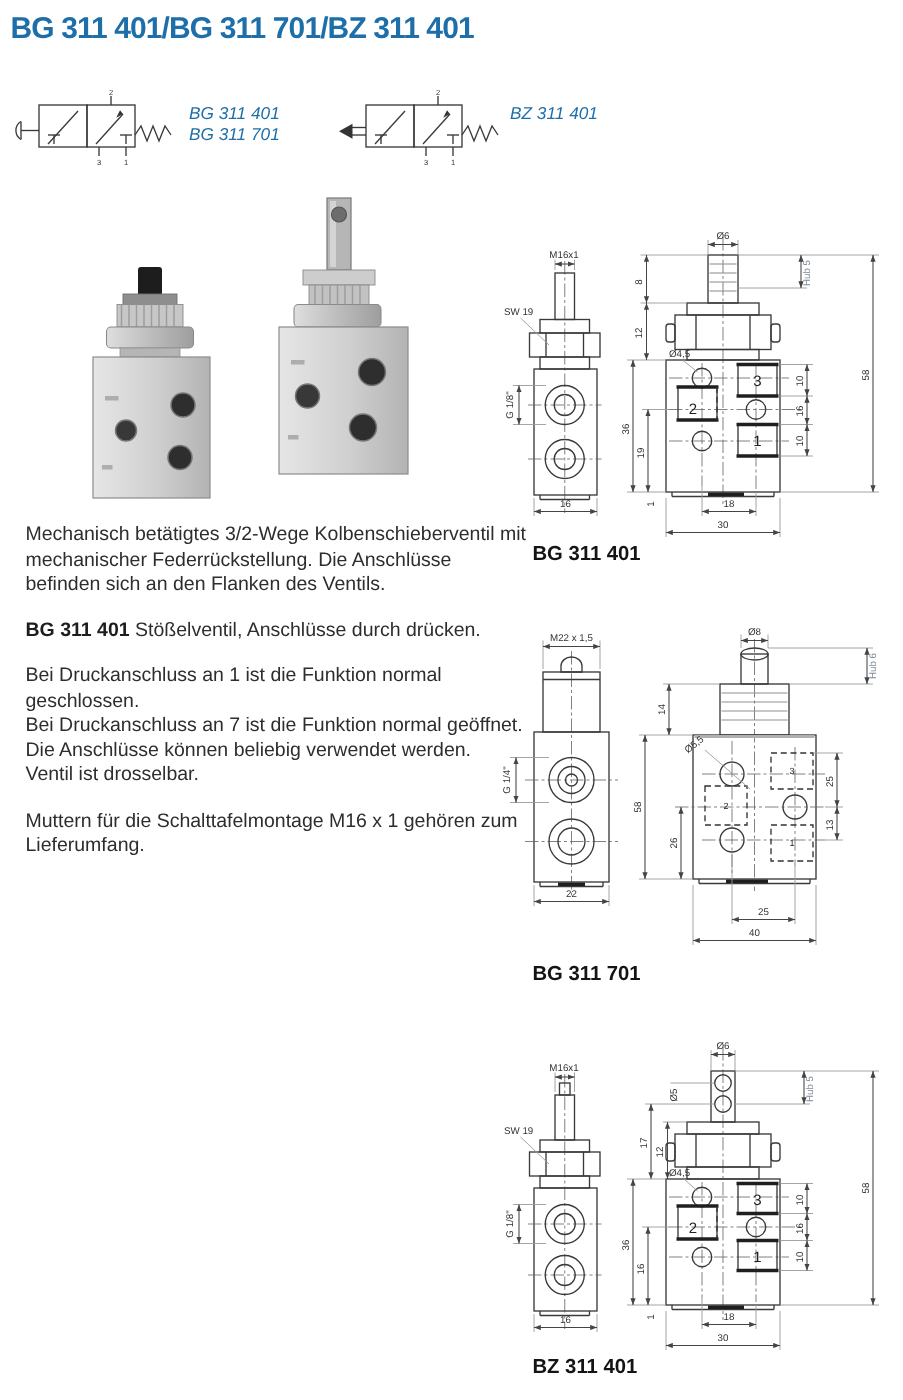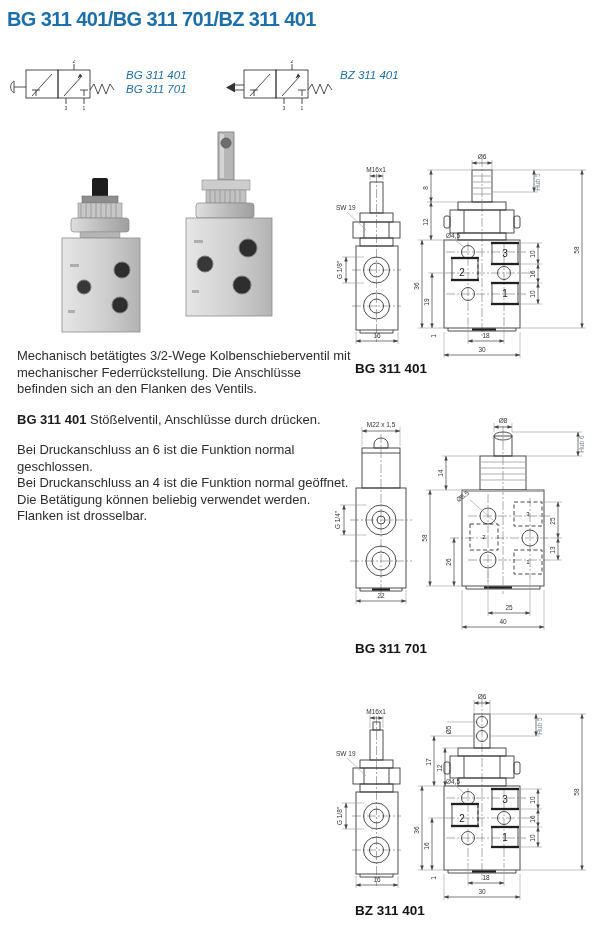--- a/index.html
+++ b/index.html
@@ -148,25 +148,26 @@
     <circle cx="25" cy="132" r="8" fill="#383838" stroke="#777" stroke-width="1"></circle>
     <rect x="14" y="108" width="9" height="3" fill="#a0a0a0" opacity="0.8"></rect>
     <rect x="12" y="158" width="7" height="3" fill="#a0a0a0" opacity="0.8"></rect>
   </g>
 </svg>
 
 <div id="desc" class="abs">
   <p>Mechanisch betätigtes 3/2-Wege Kolbenschieberventil mit mechanischer Federrückstellung. Die Anschlüsse befinden sich an den Flanken des Ventils.</p>
   <p><b>BG 311 401</b> <span>Stößelventil, Anschlüsse durch drücken.</span></p>
   <p style="margin-bottom:14px;">
-    <span>Bei Druckanschluss an 6 ist die Funktion normal geschlossen.</span><br>
-    <span>Bei Druckanschluss an 4 ist die Funktion normal geöffnet.</span><br>
-    <span>Die Betätigung können beliebig verwendet werden.</span><br>
-    <span>Flanken ist drosselbar.</span>
+    <span>Bei Druckanschluss an 1 ist die Funktion normal geschlossen.</span><br>
+    <span>Bei Druckanschluss an 7 ist die Funktion normal geöffnet.</span><br>
+    <span>Die Anschlüsse können beliebig verwendet werden.</span><br>
+    <span>Ventil ist drosselbar.</span>
   </p>
+  <p>Muttern für die Schalttafelmontage M16 x 1 gehören zum Lieferumfang.</p>
 </div>
 
 <svg class="abs" style="left:334px;top:146px;" width="268" height="218" viewBox="0 0 268 218">
   <defs>
       <marker id="d1a" markerWidth="7" markerHeight="5" refX="6.5" refY="2.5" orient="auto-start-reverse">
         <path d="M0,0 L6.5,2.5 L0,5 z" fill="#444"></path>
       </marker>
     </defs>
 
   <g>

